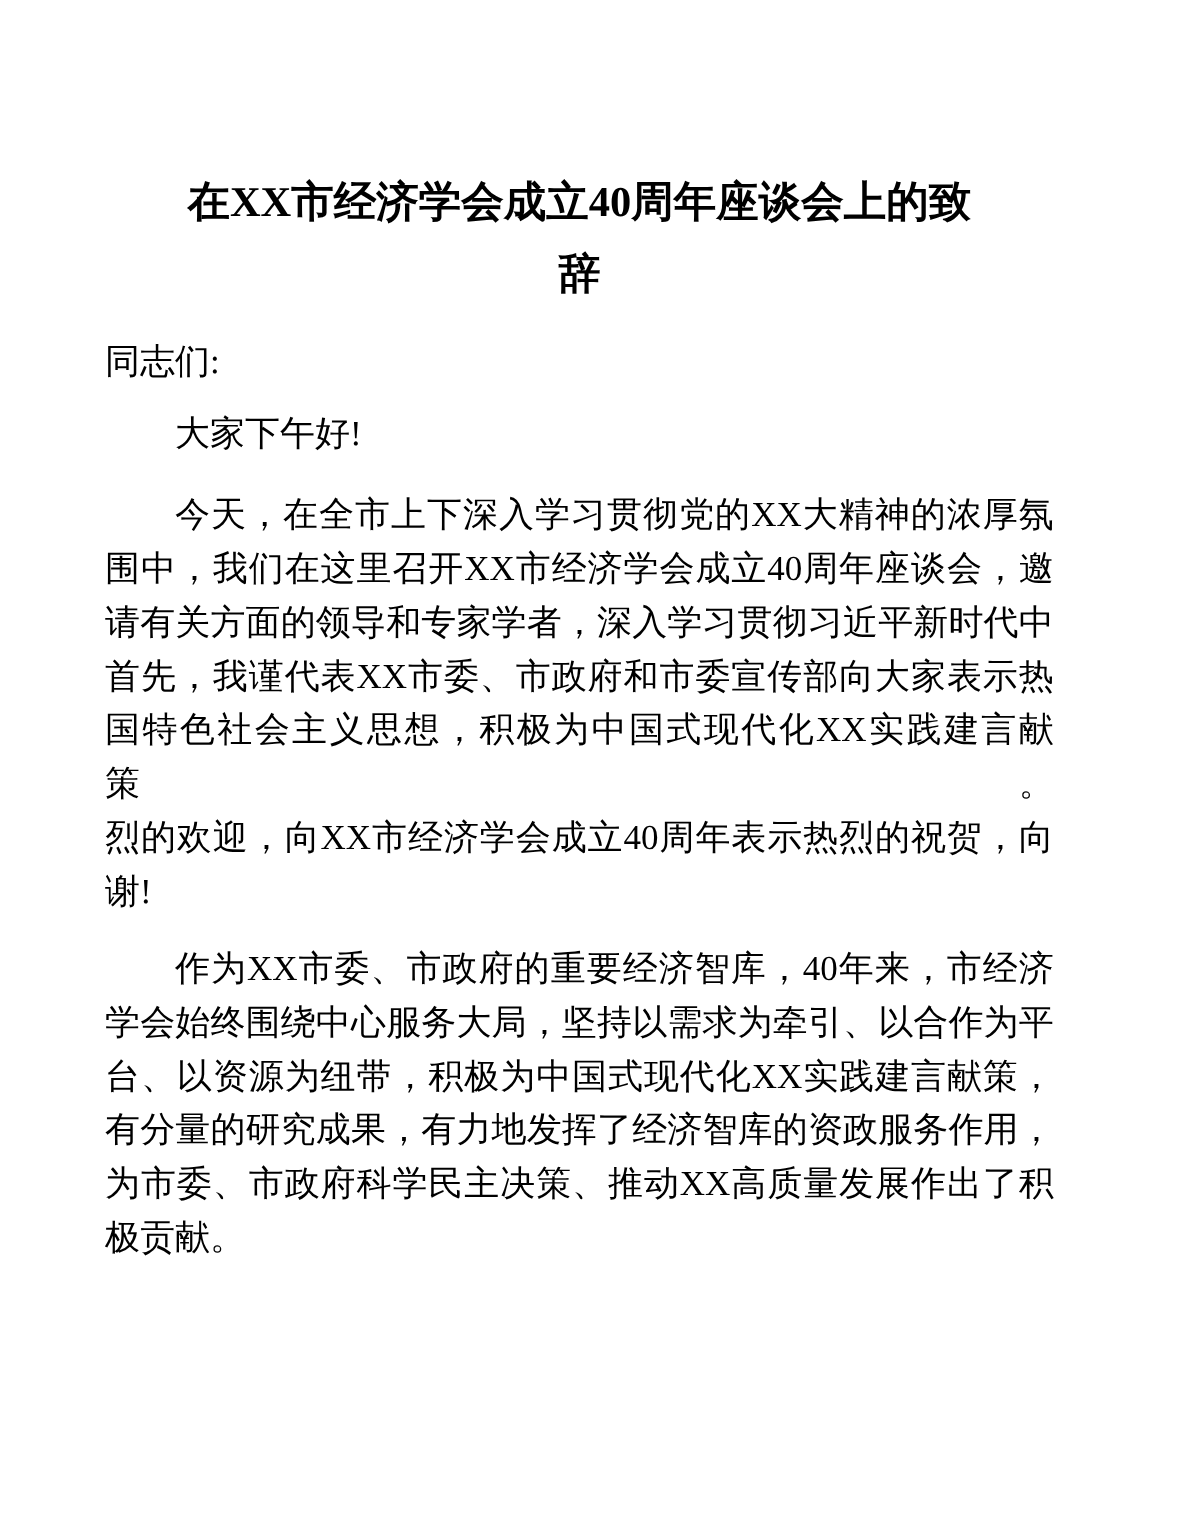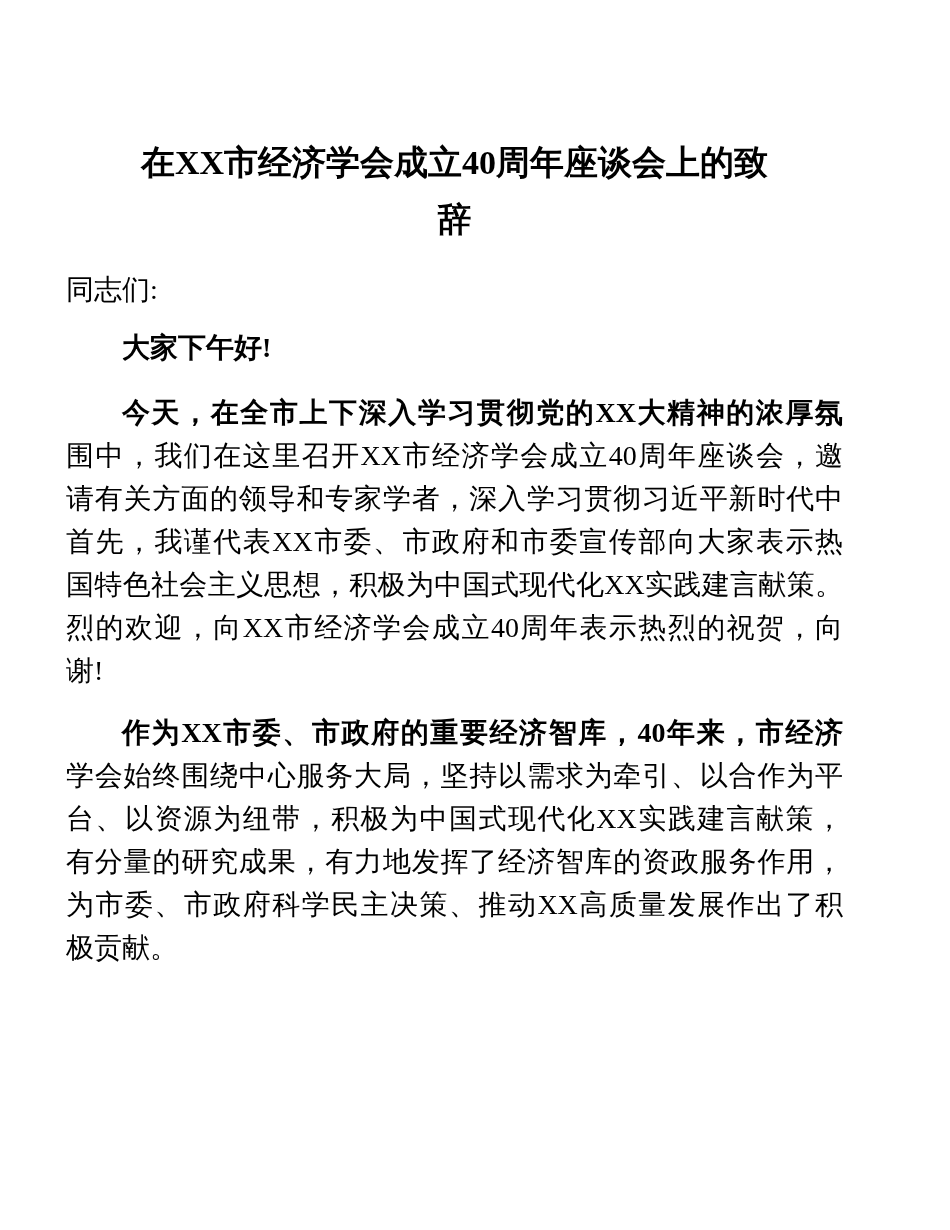--- a/index.html
+++ b/index.html
@@ -7,21 +7,21 @@
     padding: 0;
     background: #ffffff;
   }
   .page {
     position: relative;
     width: 950px;
     height: 1230px;
     margin: 0 auto;
     background: #ffffff;
     box-sizing: border-box;
-    padding: 134px 107px 0 66px;
+    padding: 134px 107px 0 84px;
     overflow: hidden;
     font-family: "Liberation Serif", "DejaVu Serif", serif;
     color: #000000;
   }
   .doc-title {
     font-size: 34px;
     line-height: 57px;
     font-weight: bold;
     text-align: center;
     color: #000000;
@@ -44,21 +44,20 @@
   .doc-body .para:nth-child(4) { margin-bottom: 0; }
   .tline {
     text-align: left;
   }
   .tline.jfull {
     text-align: justify;
     text-align-last: justify;
   }
   .tline.indent {
     text-indent: 2em;
-    font-weight: bold;
   }
 </style>
 </head>
 <body>
 
 <div class="page">
   <div class="doc-title">
       <div class="title-line">在XX市经济学会成立40周年座谈会上的致</div>
       <div class="title-line">辞</div>
     </div>

